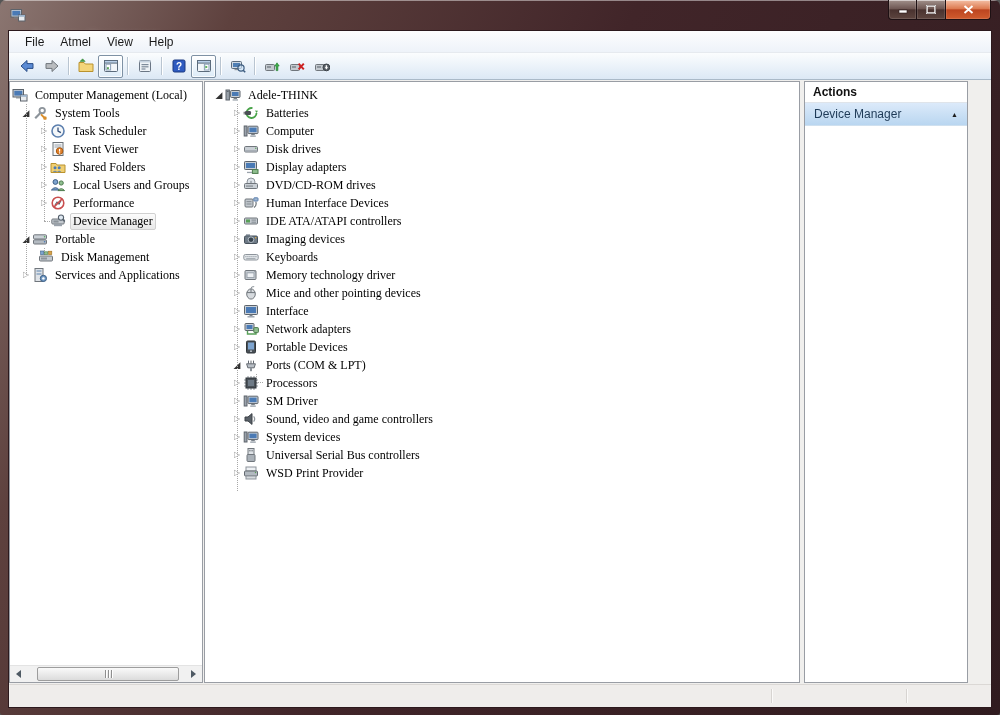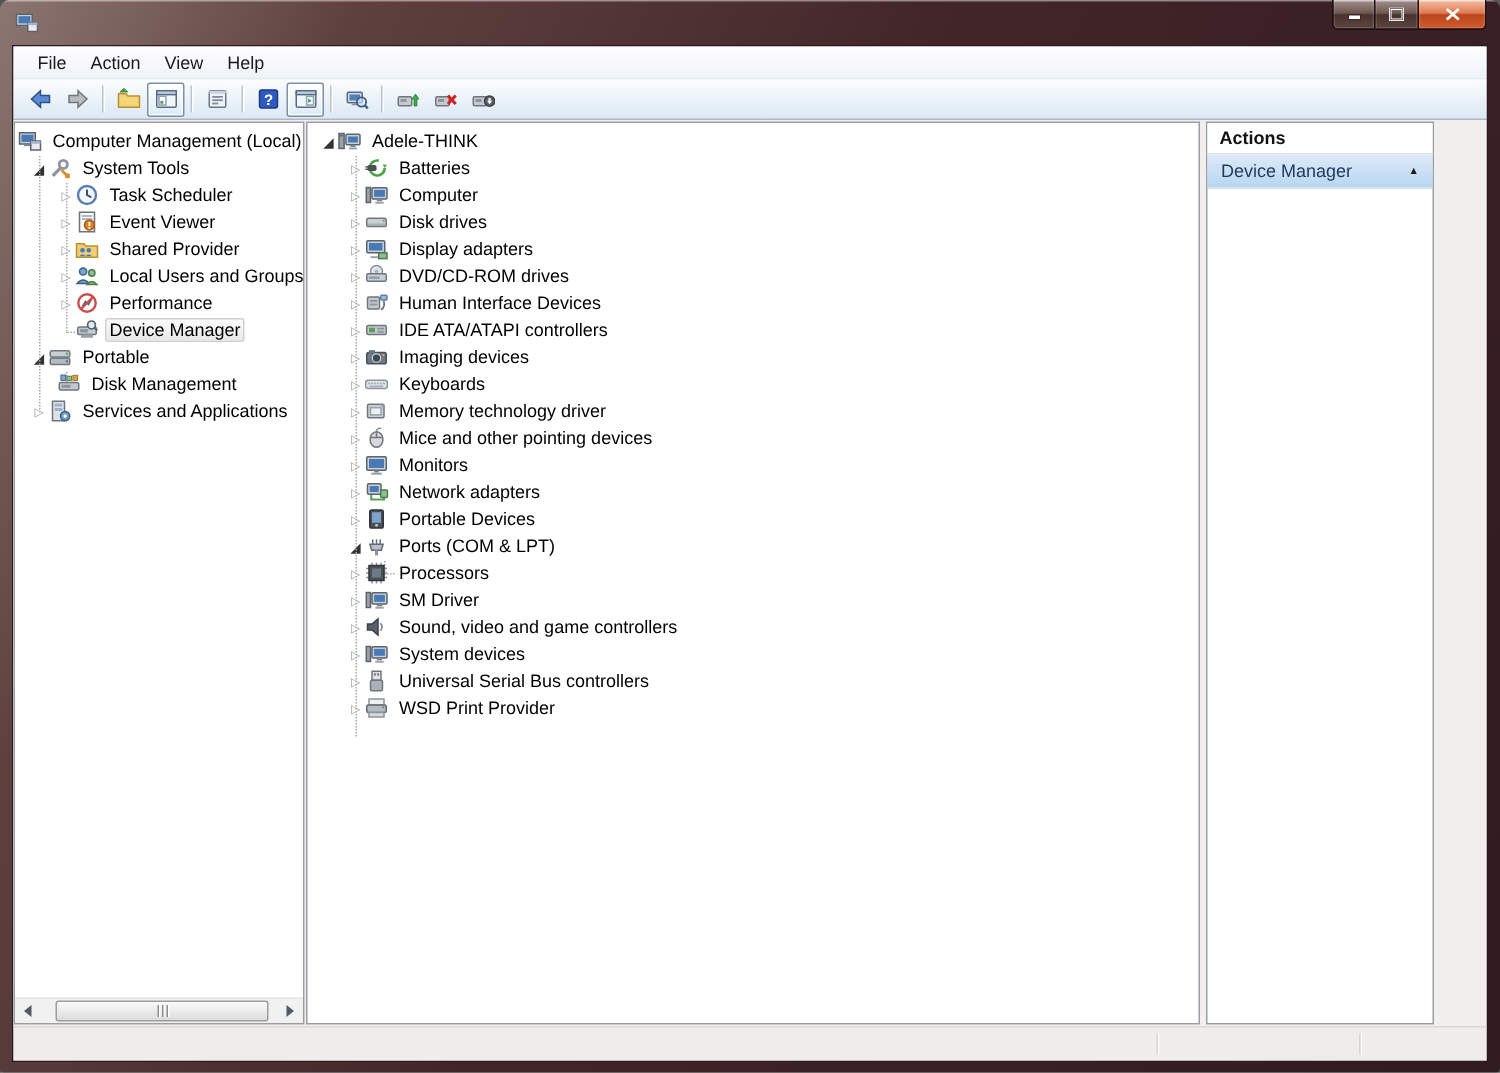--- a/index.html
+++ b/index.html
@@ -37,26 +37,26 @@
   .tb-btn { width:25px; height:23px; display:flex; align-items:center; justify-content:center;
             border:1px solid transparent; border-radius:2px; background:transparent; }
   .tb-btn.toggled { border-color:#7e91a4; background:linear-gradient(#ffffff,#dcebf8); box-shadow:inset 0 0 0 1px rgba(255,255,255,.8); }
   .tb-btn svg { display:block; }
   .tb-sep { width:1px; height:18px; background:#b9c5d1; box-shadow:1px 0 0 #fff; margin:0 4px; }
 
   .content { flex:1; position:relative; background:#f0efed; }
   .pane { position:absolute; top:1px; bottom:1px; background:#fff; border:1px solid #999da4; }
   #console-pane { left:0; width:194px; }
   #device-pane  { left:195px; width:596px; }
-  #actions-pane { left:795px; width:152px; }
+  #actions-pane { left:795px; width:164px; }
 
   .tree-scroll { position:absolute; top:0; left:0; right:0; bottom:17px; overflow:hidden; }
   .tree { position:relative; height:100%; padding-top:4px; font-size:12px; white-space:nowrap; overflow:hidden; }
 
-  .trow { height:18px; display:flex; align-items:flex-start; position:relative; }
+  .trow { height:18px; display:flex; align-items:center; position:relative;font-family:Liberation Serif, serif; }
   .texp { width:12px; flex:none; font-size:8px; line-height:18px; text-align:center; color:#a0a0a0; }
   .texp.open { color:#333; font-size:9px; }
   .ticon { width:16px; height:16px; flex:none; margin-right:4px; position:relative; z-index:1; }
   .ticon svg { display:block; }
   .tlabel { padding:1px 3px; color:#000; position:relative; z-index:1; }
   .tlabel.sel { background:linear-gradient(#fbfbfb,#e8e8e8); border:1px solid #d0d0d0; border-radius:2px; padding:0 2px; }
 
   .conn  { position:absolute; width:0; border-left:1px dotted #a8a8a8; }
   .connh { position:absolute; height:0; border-top:1px dotted #a8a8a8; }
 
@@ -124,21 +124,21 @@
             </svg>
           </span>
       </div>
     </div>
   </div>
 
   <div class="client">
 
     <div class="menubar" id="menu-bar">
         <span class="menu-item">File</span>
-        <span class="menu-item">Action</span>
+        <span class="menu-item">Atmel</span>
         <span class="menu-item">View</span>
         <span class="menu-item">Help</span>
       </div>
 
     <div class="toolbar" id="toolbar">
         <button class="tb-btn">
           <span>
             <svg width="16" height="16" viewBox="0 0 16 16">
               <path d="M8 2.5 L2 8 L8 13.5 L8 10.4 L14 10.4 L14 5.6 L8 5.6 Z" fill="#5b8bd4" stroke="#2c4f88"></path>
             </svg>
@@ -301,21 +301,21 @@
                 <span class="texp">▷</span>
                 <span class="ticon">
                   <svg width="16" height="16" viewBox="0 0 16 16">
                     <path d="M1 4.5 L6 4.5 L7.2 6 L15 6 L15 13.5 L1 13.5 Z" fill="#f0cf72" stroke="#b9922e"></path>
                     <circle cx="5" cy="8.8" r="1.5" fill="#4a7ab5"></circle>
                     <circle cx="9.2" cy="8.8" r="1.5" fill="#4a7ab5"></circle>
                     <path d="M2.8 12.8 Q5 10.6 7.2 12.8 Z" fill="#4a7ab5"></path>
                     <path d="M7 12.8 Q9.2 10.6 11.4 12.8 Z" fill="#4a7ab5"></path>
                   </svg>
                 </span>
-                <span class="tlabel">Shared Provider</span>
+                <span class="tlabel">Shared Folders</span>
               </div>
               <div class="trow" style="padding-left: 28px;">
                 <span class="texp">▷</span>
                 <span class="ticon">
                   <svg width="16" height="16" viewBox="0 0 16 16">
                     <circle cx="5.4" cy="5" r="2.4" fill="#7da4cf" stroke="#3d5f85"></circle>
                     <path d="M1.4 13 Q5.4 8.4 9.4 13 Z" fill="#7da4cf" stroke="#3d5f85"></path>
                     <circle cx="11.2" cy="6" r="2.1" fill="#8fbf8f" stroke="#4c7a4c"></circle>
                     <path d="M7.9 13.6 Q11.2 9.8 14.6 13.6 Z" fill="#8fbf8f" stroke="#4c7a4c"></path>
                   </svg>
@@ -566,21 +566,21 @@
             <div class="trow" style="padding-left: 26px;">
               <span class="texp">▷</span>
               <span class="ticon">
                 <svg width="16" height="16" viewBox="0 0 16 16">
                   <rect x="1.5" y="2.5" width="13" height="9" rx="0.8" fill="#c8cfd6" stroke="#5c636b"></rect>
                   <rect x="3" y="4" width="10" height="6" fill="#4a7ab5"></rect>
                   <rect x="6.5" y="11.6" width="3" height="1.4" fill="#7a828a"></rect>
                   <rect x="4.5" y="13.1" width="7" height="1.4" fill="#9aa2ab"></rect>
                 </svg>
               </span>
-              <span class="tlabel">Monitors</span>
+              <span class="tlabel">Interface</span>
             </div>
             <div class="trow" style="padding-left: 26px;">
               <span class="texp">▷</span>
               <span class="ticon">
                 <svg width="16" height="16" viewBox="0 0 16 16">
                   <rect x="2" y="2.5" width="9" height="7" rx="0.8" fill="#c8cfd6" stroke="#5c636b"></rect>
                   <rect x="3.5" y="4" width="6" height="4" fill="#4a7ab5"></rect>
                   <path d="M4.5 9.8 L4.5 13 L13 13 L13 11.6" stroke="#58a058" fill="none" stroke-width="1.4"></path>
                   <rect x="10.8" y="6.6" width="4.6" height="5" rx="0.8" fill="#8fbf8f" stroke="#4c7a4c"></rect>
                 </svg>

